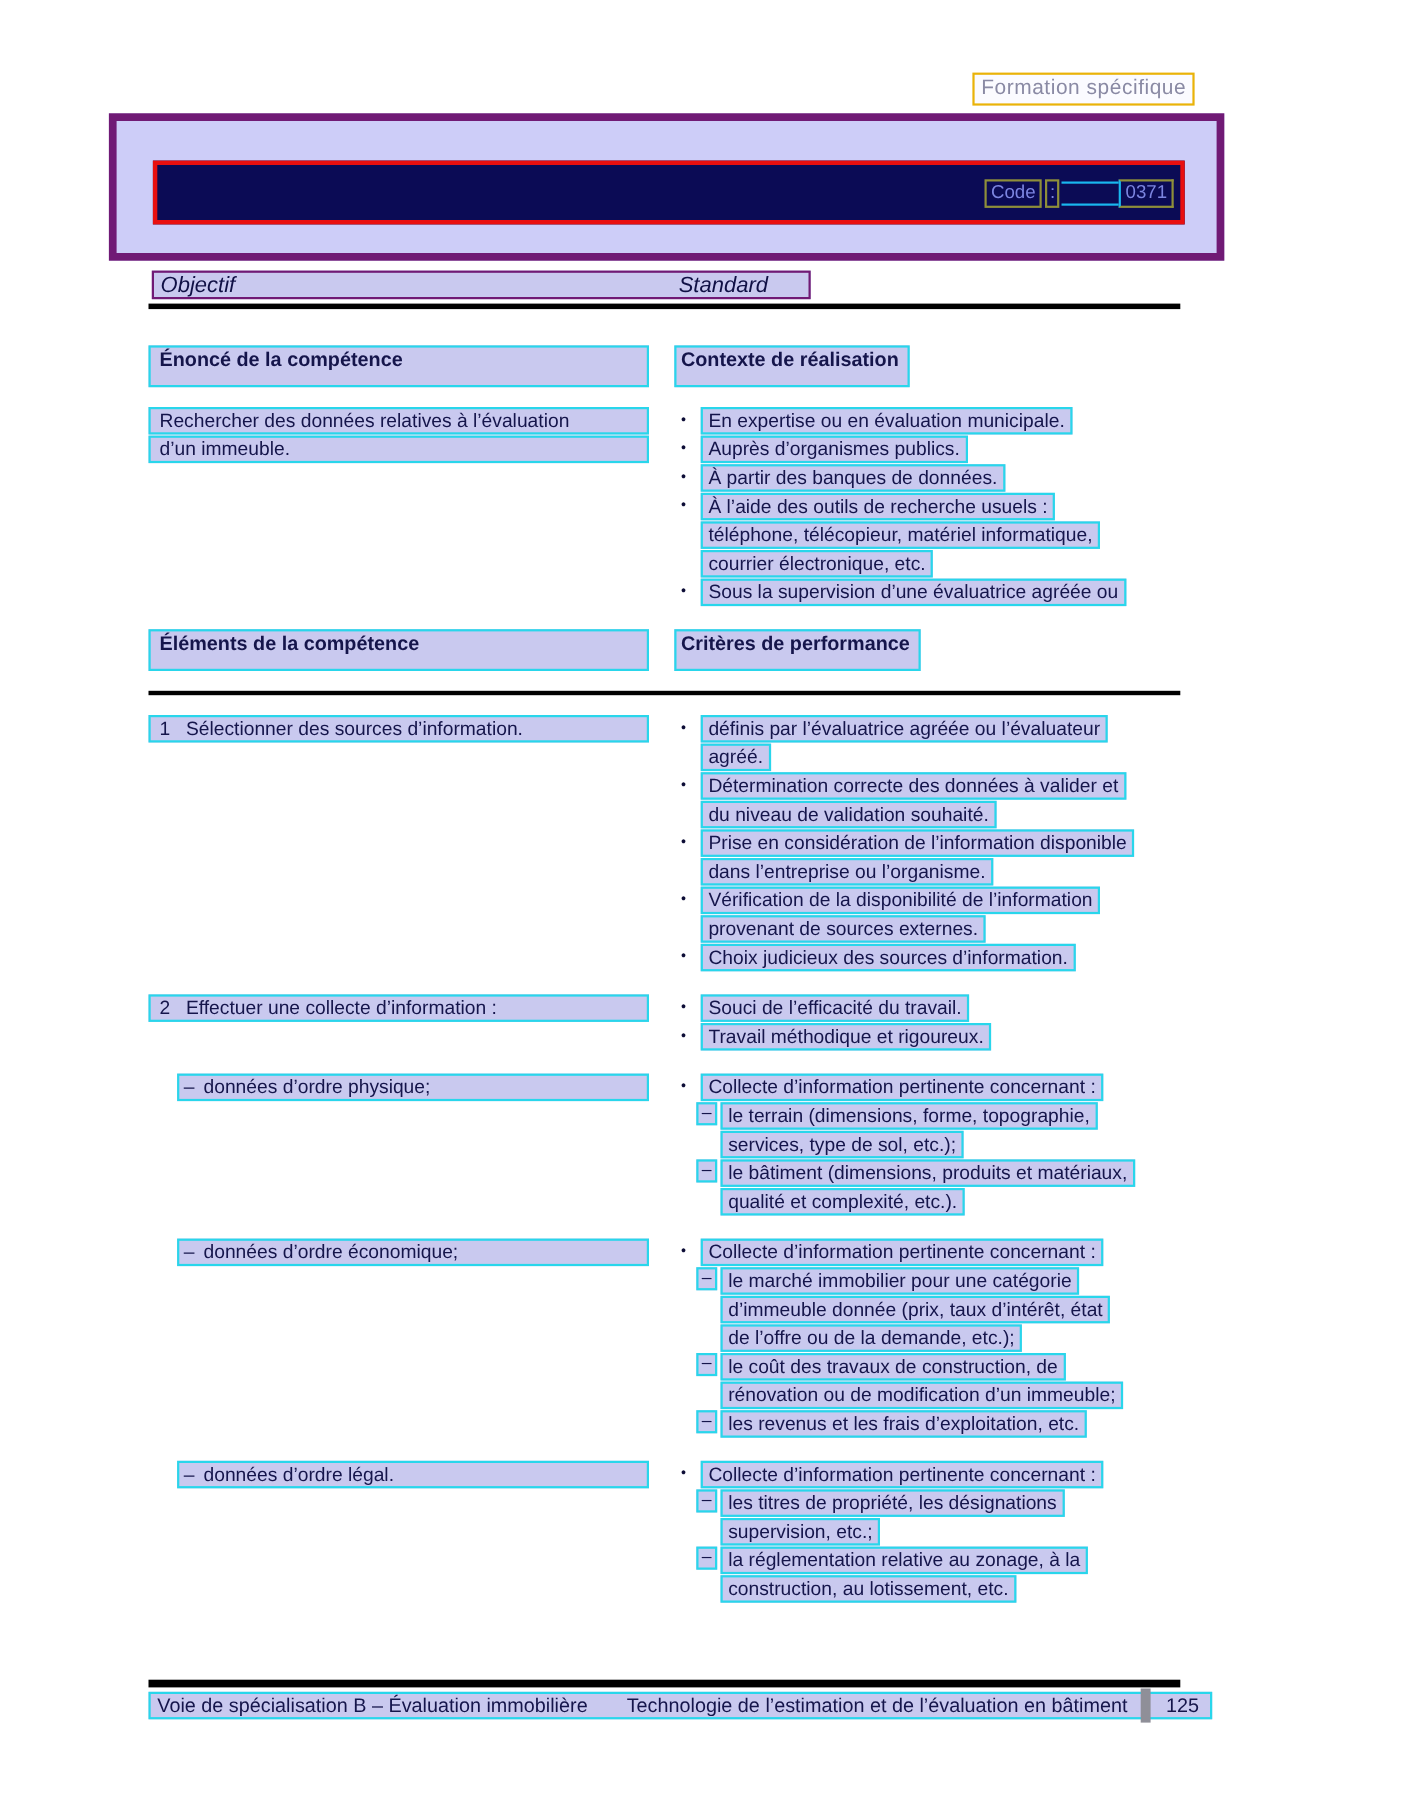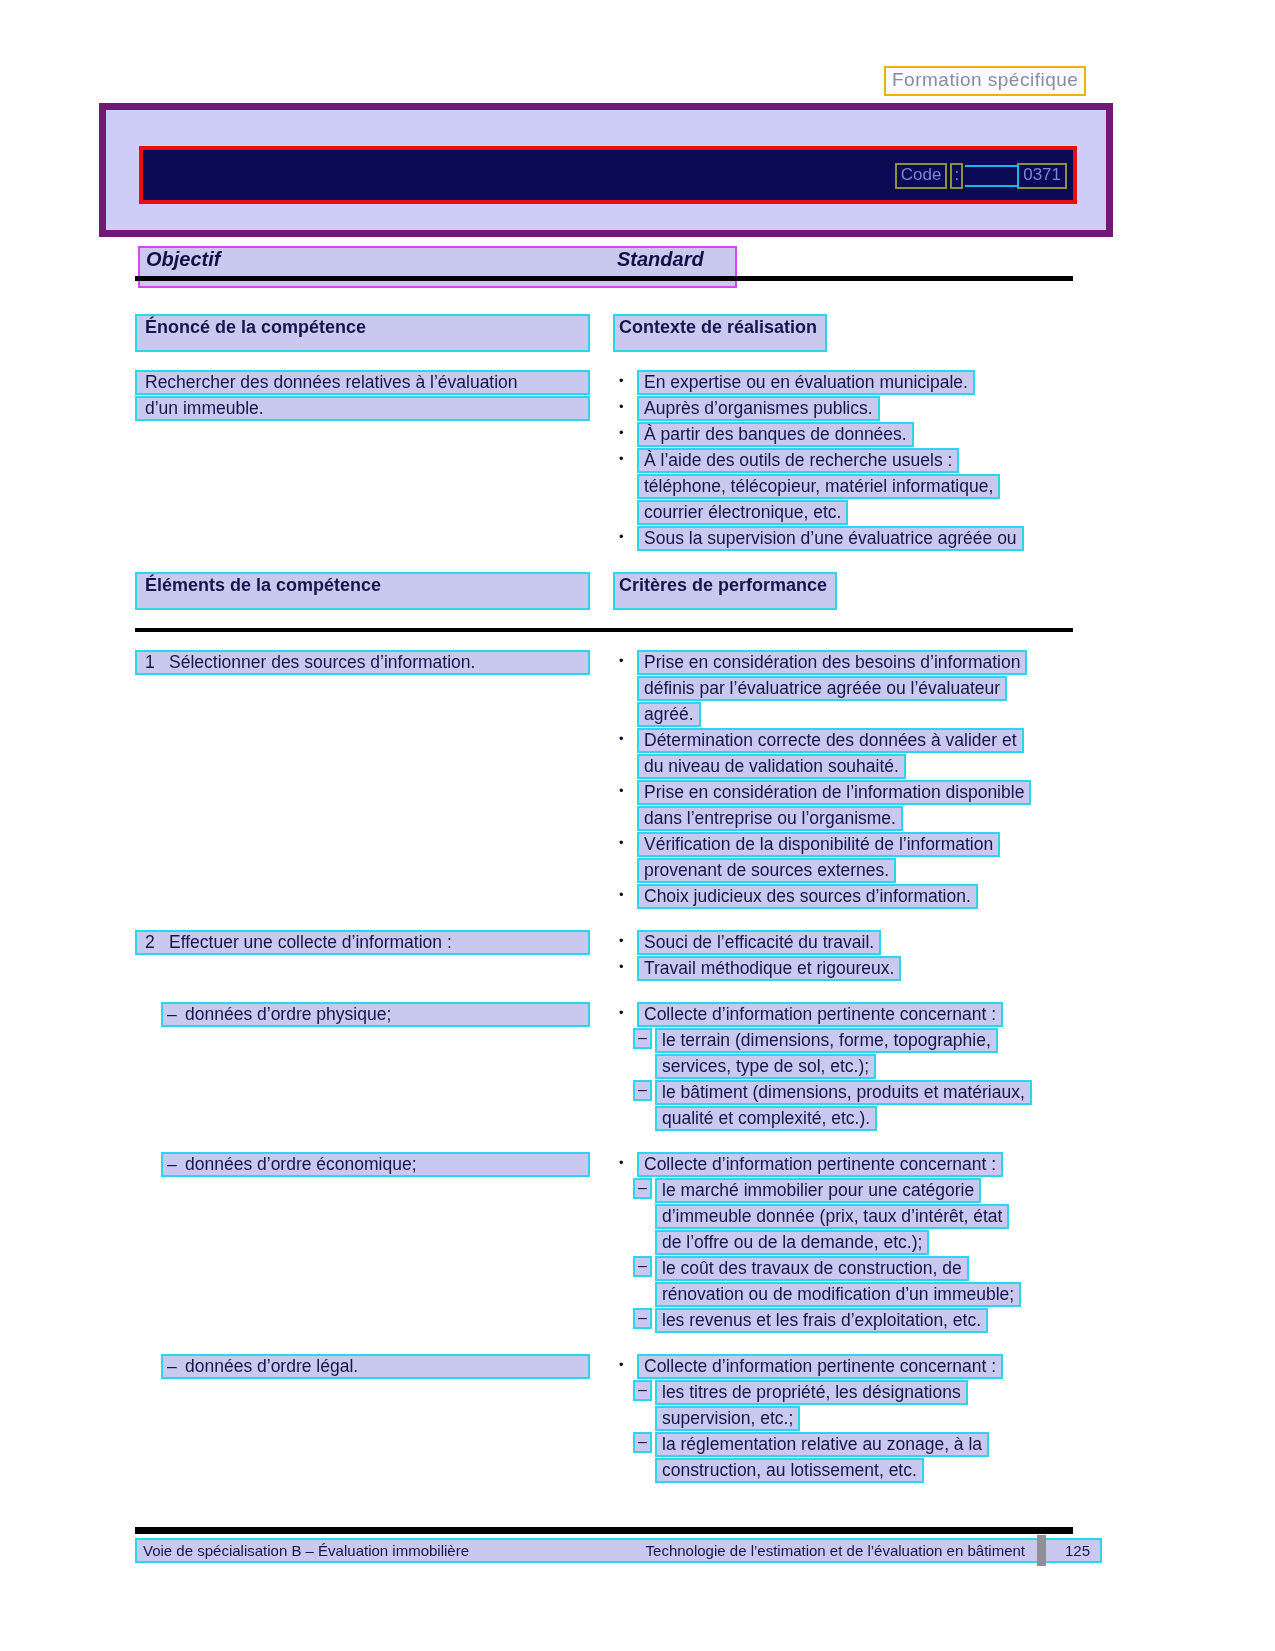--- a/index.html
+++ b/index.html
@@ -29,23 +29,23 @@
     position:absolute; right:6px; top:13px; display:flex; align-items:center;
     font-size:17px; color:#7c85e0;
   }
   .code-label { border:2px solid #8f8f3a; padding:0 4px 2px; }
   .code-sep   { border:2px solid #8f8f3a; padding:0 2px 2px; margin-left:3px; }
   .code-gap   { width:52px; height:22px; border:2px solid #19b7ef; border-left:none; border-right:none; margin-left:2px; }
   .code-value { border:2px solid #8f8f3a; border-left:2px solid #19b7ef; padding:0 4px 2px; }
 
   
   .title-bar {
-    position:absolute; left:138px; top:246px; width:599px; height:42px;
-    background:#c9c9ef; border:2px solid #d946ef;
-    font-weight:bold; font-style:italic; font-size:20px; color:#101045;
+    position:absolute; left:138px; top:246px; width:599px; height:26px;
+    background:#c9c9ef; border:2px solid #701a75;
+    font-weight:normal; font-style:italic; font-size:20px; color:#101045;
   }
   .title-left  { position:absolute; left:6px;  top:0; }
   .title-right { position:absolute; left:477px; top:0; }
   .rule { position:absolute; left:135px; background:#000; }
   .rule-title { top:276px; width:938px; height:5px; }
   .rule-footer{ top:1527px; width:938px; height:7px; }
 
   
   .main { position:absolute; left:135px; top:314px; width:940px; font-size:17.5px; }
   .section-a { margin-bottom:20px; }
@@ -78,21 +78,21 @@
   }
   .item.sub .lines { margin-left:42px; }
   .tline {
     display:block; width:fit-content; max-width:440px;
     line-height:18px; padding:1px 5px 2px; margin-bottom:1px;
   }
 
   
   .footer-bar {
     position:absolute; left:135px; top:1538px; width:967px; height:25px;
-    display:flex; align-items:center; font-size:15px; color:#15154b;
+    display:flex; align-items:center; font-size:18px; color:#15154b;
     padding:0 6px; overflow:visible;
   }
   .footer-left { flex:1 1 auto; }
   .footer-right { flex:none; }
   .footer-gray-bar {
     flex:none; width:9px; height:31px; background:#8f8f98; margin:0 14px 0 12px;
   }
   .footer-page { flex:none; width:34px; text-align:right; padding-right:4px; }
 </style>
 </head>
@@ -173,21 +173,20 @@
         </div>
         <div class="sect-rule"></div>
         <div class="row">
           <div class="left-cell">
             <div class="hl left-bar"><span class="left-marker">1</span><span class="left-text">Sélectionner des sources d’information.</span></div>
           </div>
           <div class="right-cell">
             <div class="item">
               <span class="bullet-marker">•</span>
               <div class="lines">
-                <span class="hl tline">Prise en considération des besoins d’information</span>
                 <span class="hl tline">définis par l’évaluatrice agréée ou l’évaluateur</span>
                 <span class="hl tline">agréé.</span>
               </div>
             </div>
             <div class="item">
               <span class="bullet-marker">•</span>
               <div class="lines">
                 <span class="hl tline">Détermination correcte des données à valider et</span>
                 <span class="hl tline">du niveau de validation souhaité.</span>
               </div>

